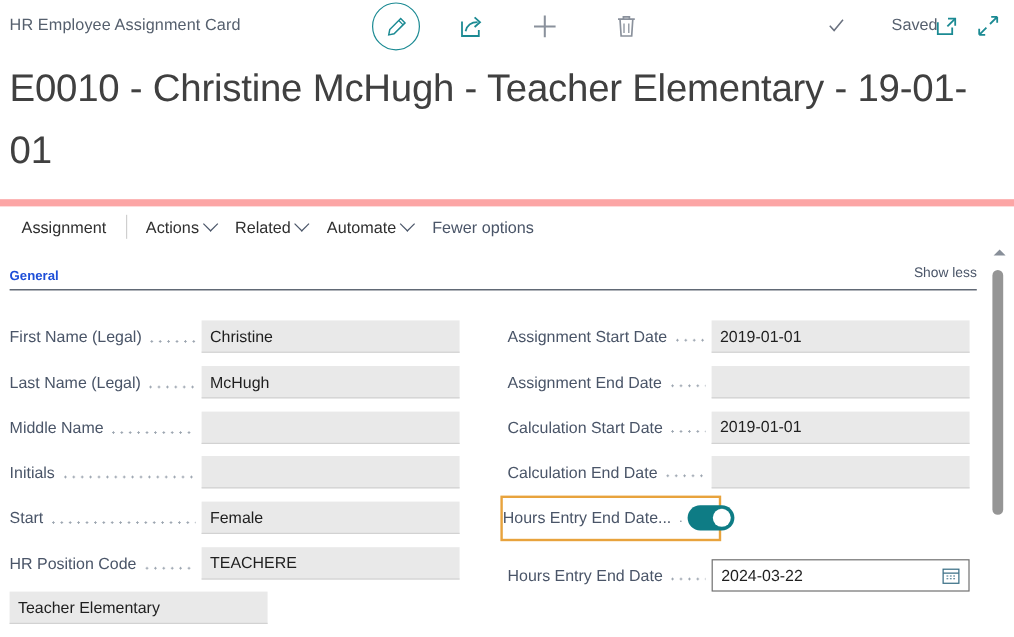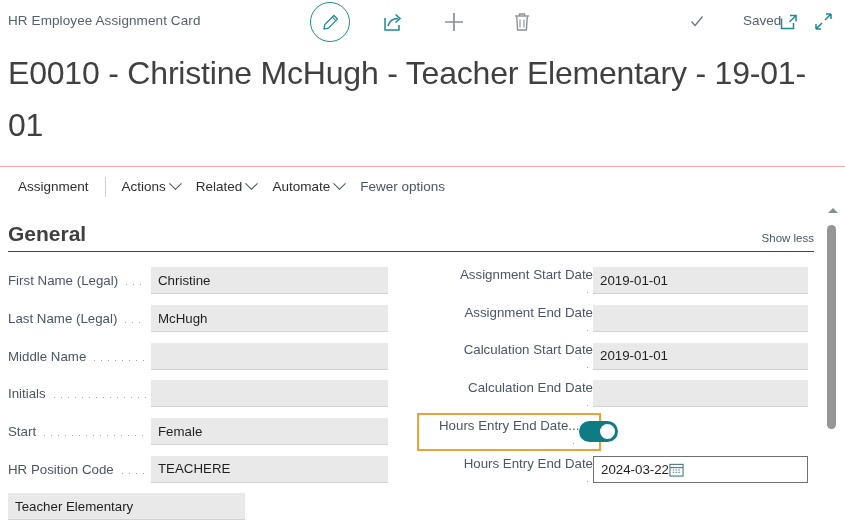--- a/index.html
+++ b/index.html
@@ -81,21 +81,21 @@
     color: #404040;
     line-height: 1.62;
     letter-spacing: -0.2px;
   }
 
   
   .menubar {
     position: absolute;
     left: 0; top: 166px;
     width: 845px; height: 40px;
-    border-top: 1px solid #fca5a5;
+    border-top: 6px solid #fca5a5;
     display: flex;
     align-items: center;
     padding-left: 10px;
   }
   .menu-item {
     font-size: 13.5px;
     color: #2f2f2f;
     padding: 5px 8px;
     white-space: nowrap;
     display: flex; align-items: center; gap: 5px;
@@ -119,23 +119,23 @@
     position: absolute;
     left: 8px; top: 222px;
     width: 806px;
     display: flex;
     align-items: flex-end;
     justify-content: space-between;
     padding-bottom: 5px;
     border-bottom: 1.6px solid #3b4554;
   }
   .section-title {
-    font-size: 21px;
+    font-size: 11px;
     font-weight: 600;
-    color: #404040;
+    color: #1d4ed8;
   }
   .show-less {
     font-size: 11.5px;
     color: #4a5568;
     padding-bottom: 2px;
   }
 
   
   .form {
     position: absolute;
@@ -171,42 +171,42 @@
     flex: 0 0 auto;
     height: 27px;
     background: #e9e9e9;
     border-bottom: 1px solid #d2d2d2;
     display: flex;
     align-items: center;
     padding: 0 7px;
     font-size: 13.3px;
     color: #1f1f1f;
   }
-  .col-left .fbox  { width: 237px; }
+  .col-left .fbox  { width: 215px; }
   .col-right .fbox { width: 215px; }
 
   .fbox.framed {
     background: #ffffff;
     border: 1px solid #707070;
-    justify-content: flex-start;
+    justify-content: space-between;
   }
 
   
   .lbl-left  { width: 160px; display:flex; align-items:center; }
-  .lbl-right { width: 170px; display:flex; align-items:flex-end;flex-direction:column; }
+  .lbl-right { width: 170px; display:flex; align-items:flex-start; }
 
   
   .field.highlight {
     outline: 2.5px solid #e8a33d;
     outline-offset: 0px;
     height: 34px;
     margin-top: 2px;
-    margin-bottom: 2px;
+    margin-bottom: 12px;
     margin-left: -4px;
-    padding-left: 20px;
+    padding-left: 0;
     width: 180px;
   }
   .toggle {
     flex: 0 0 auto;
     width: 39px; height: 21px;
     border-radius: 11px;
     background: #0e7c85;
     position: relative;
   }
   .toggle .knob {

